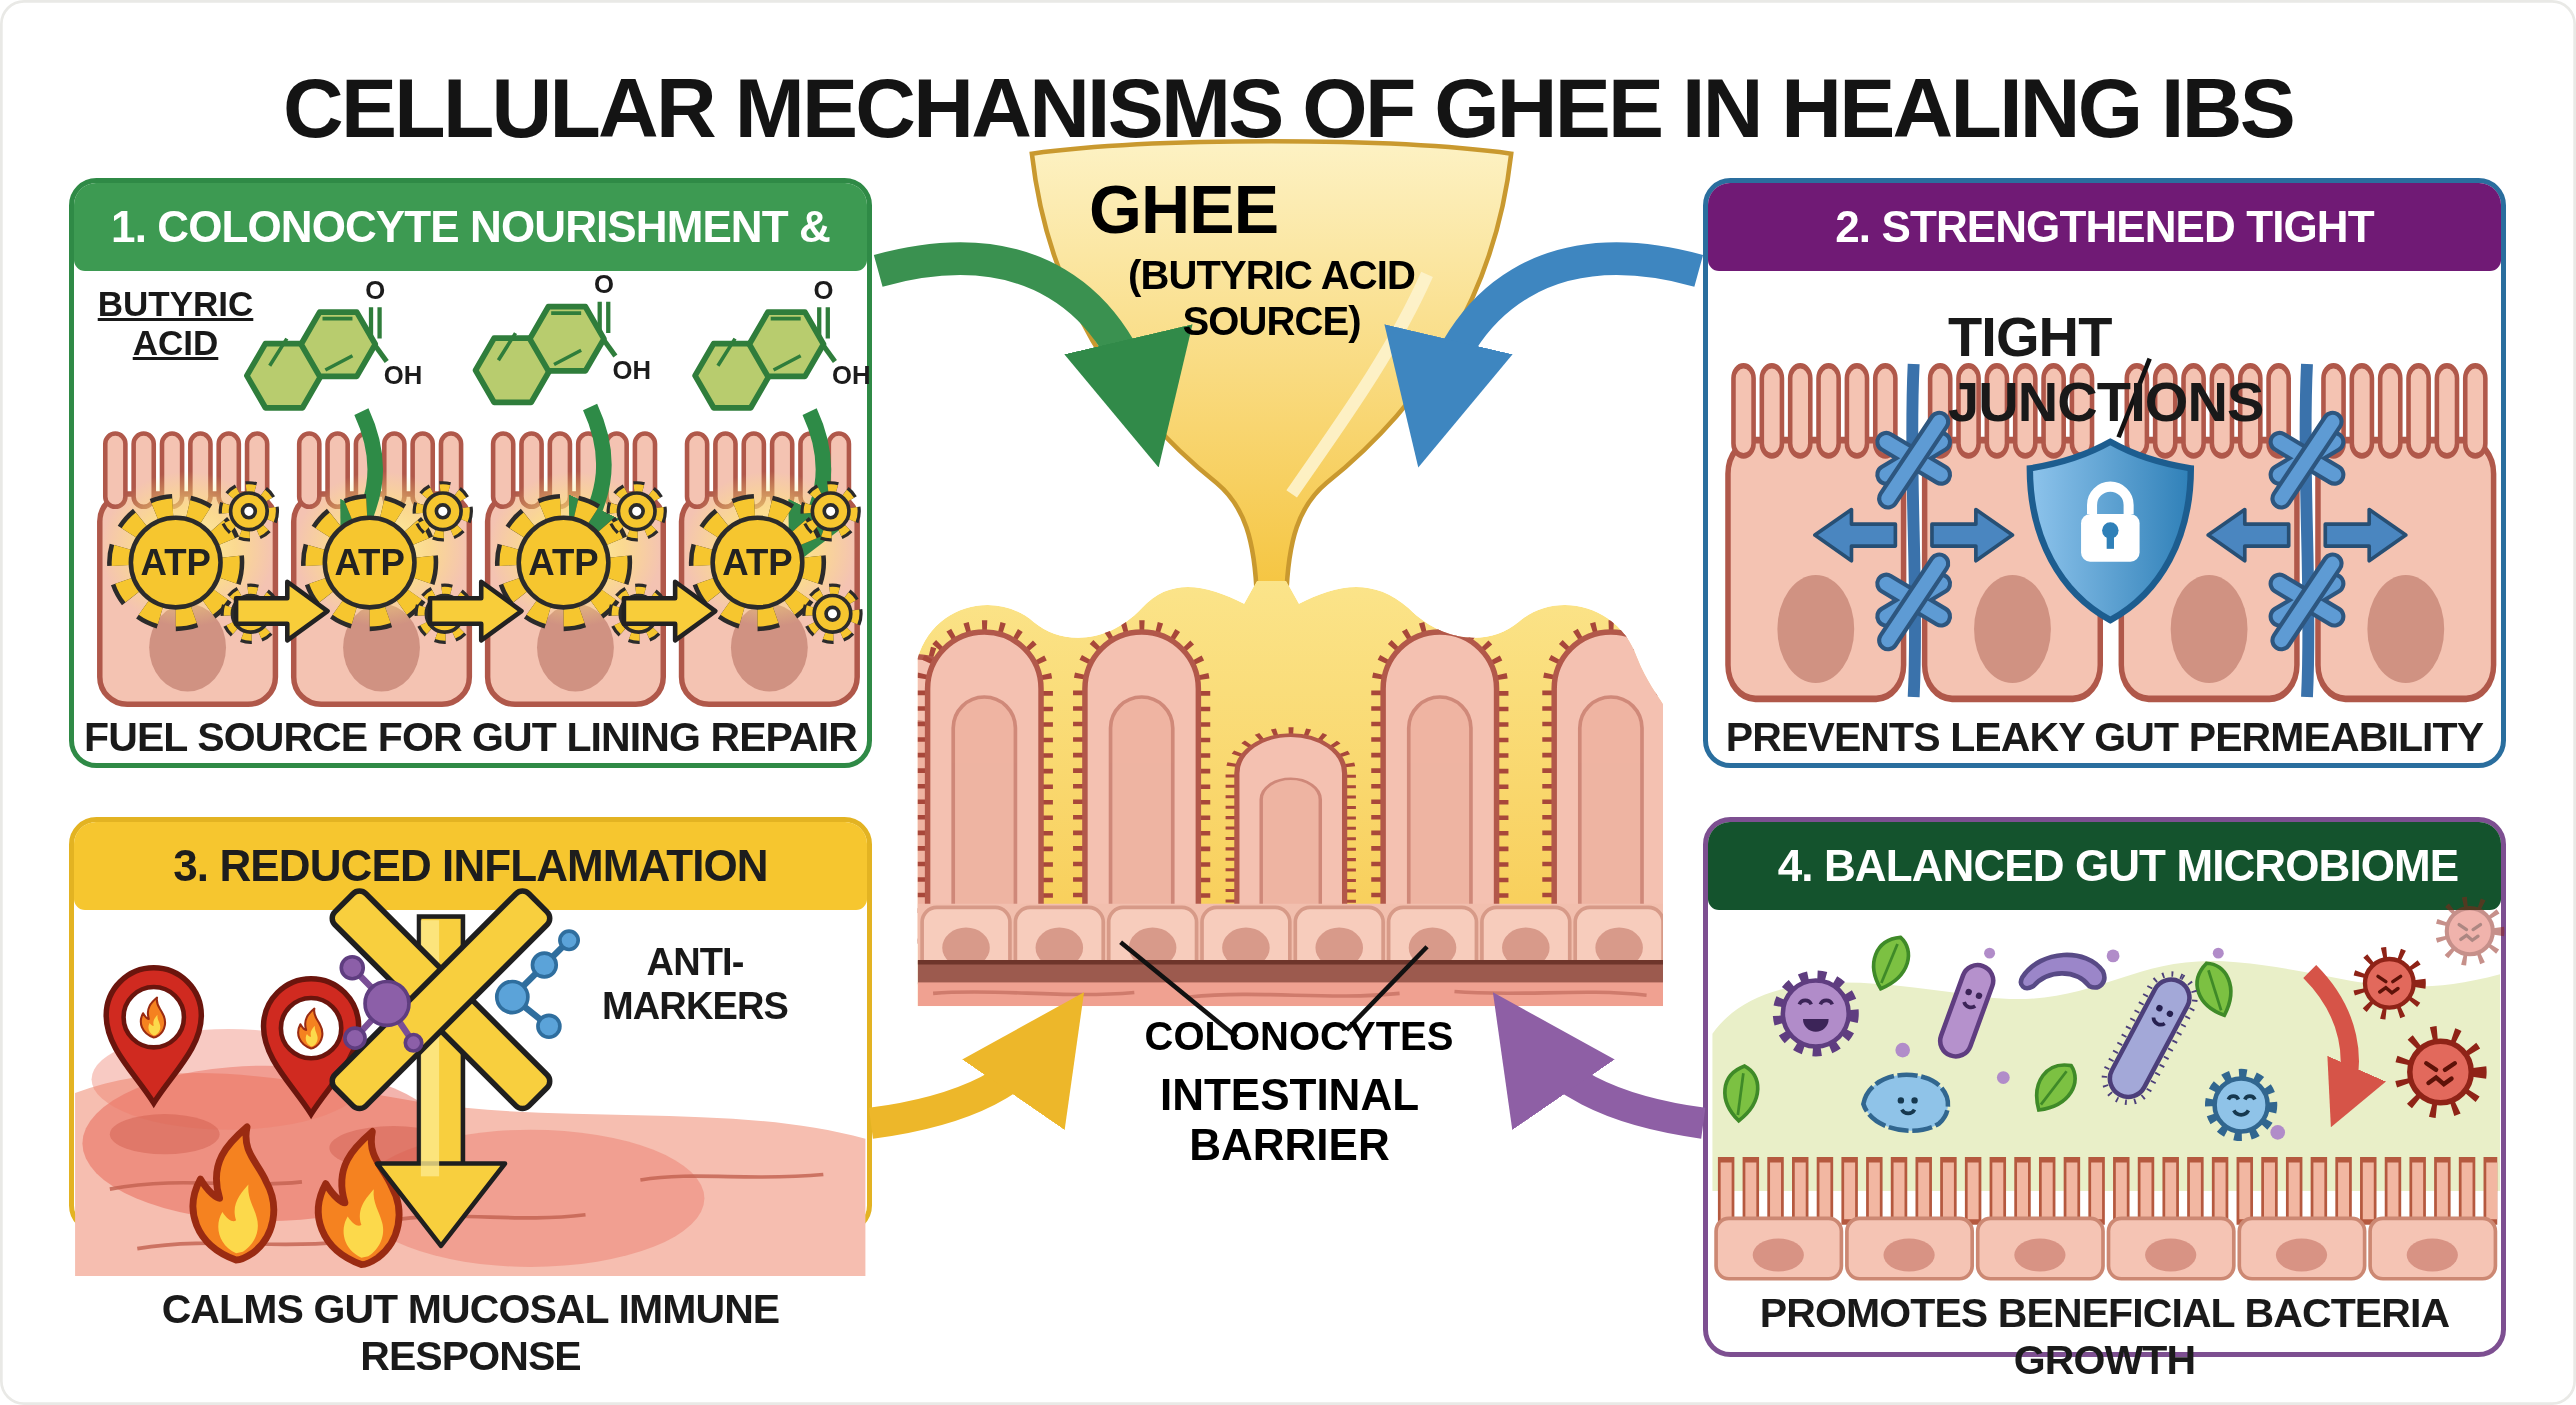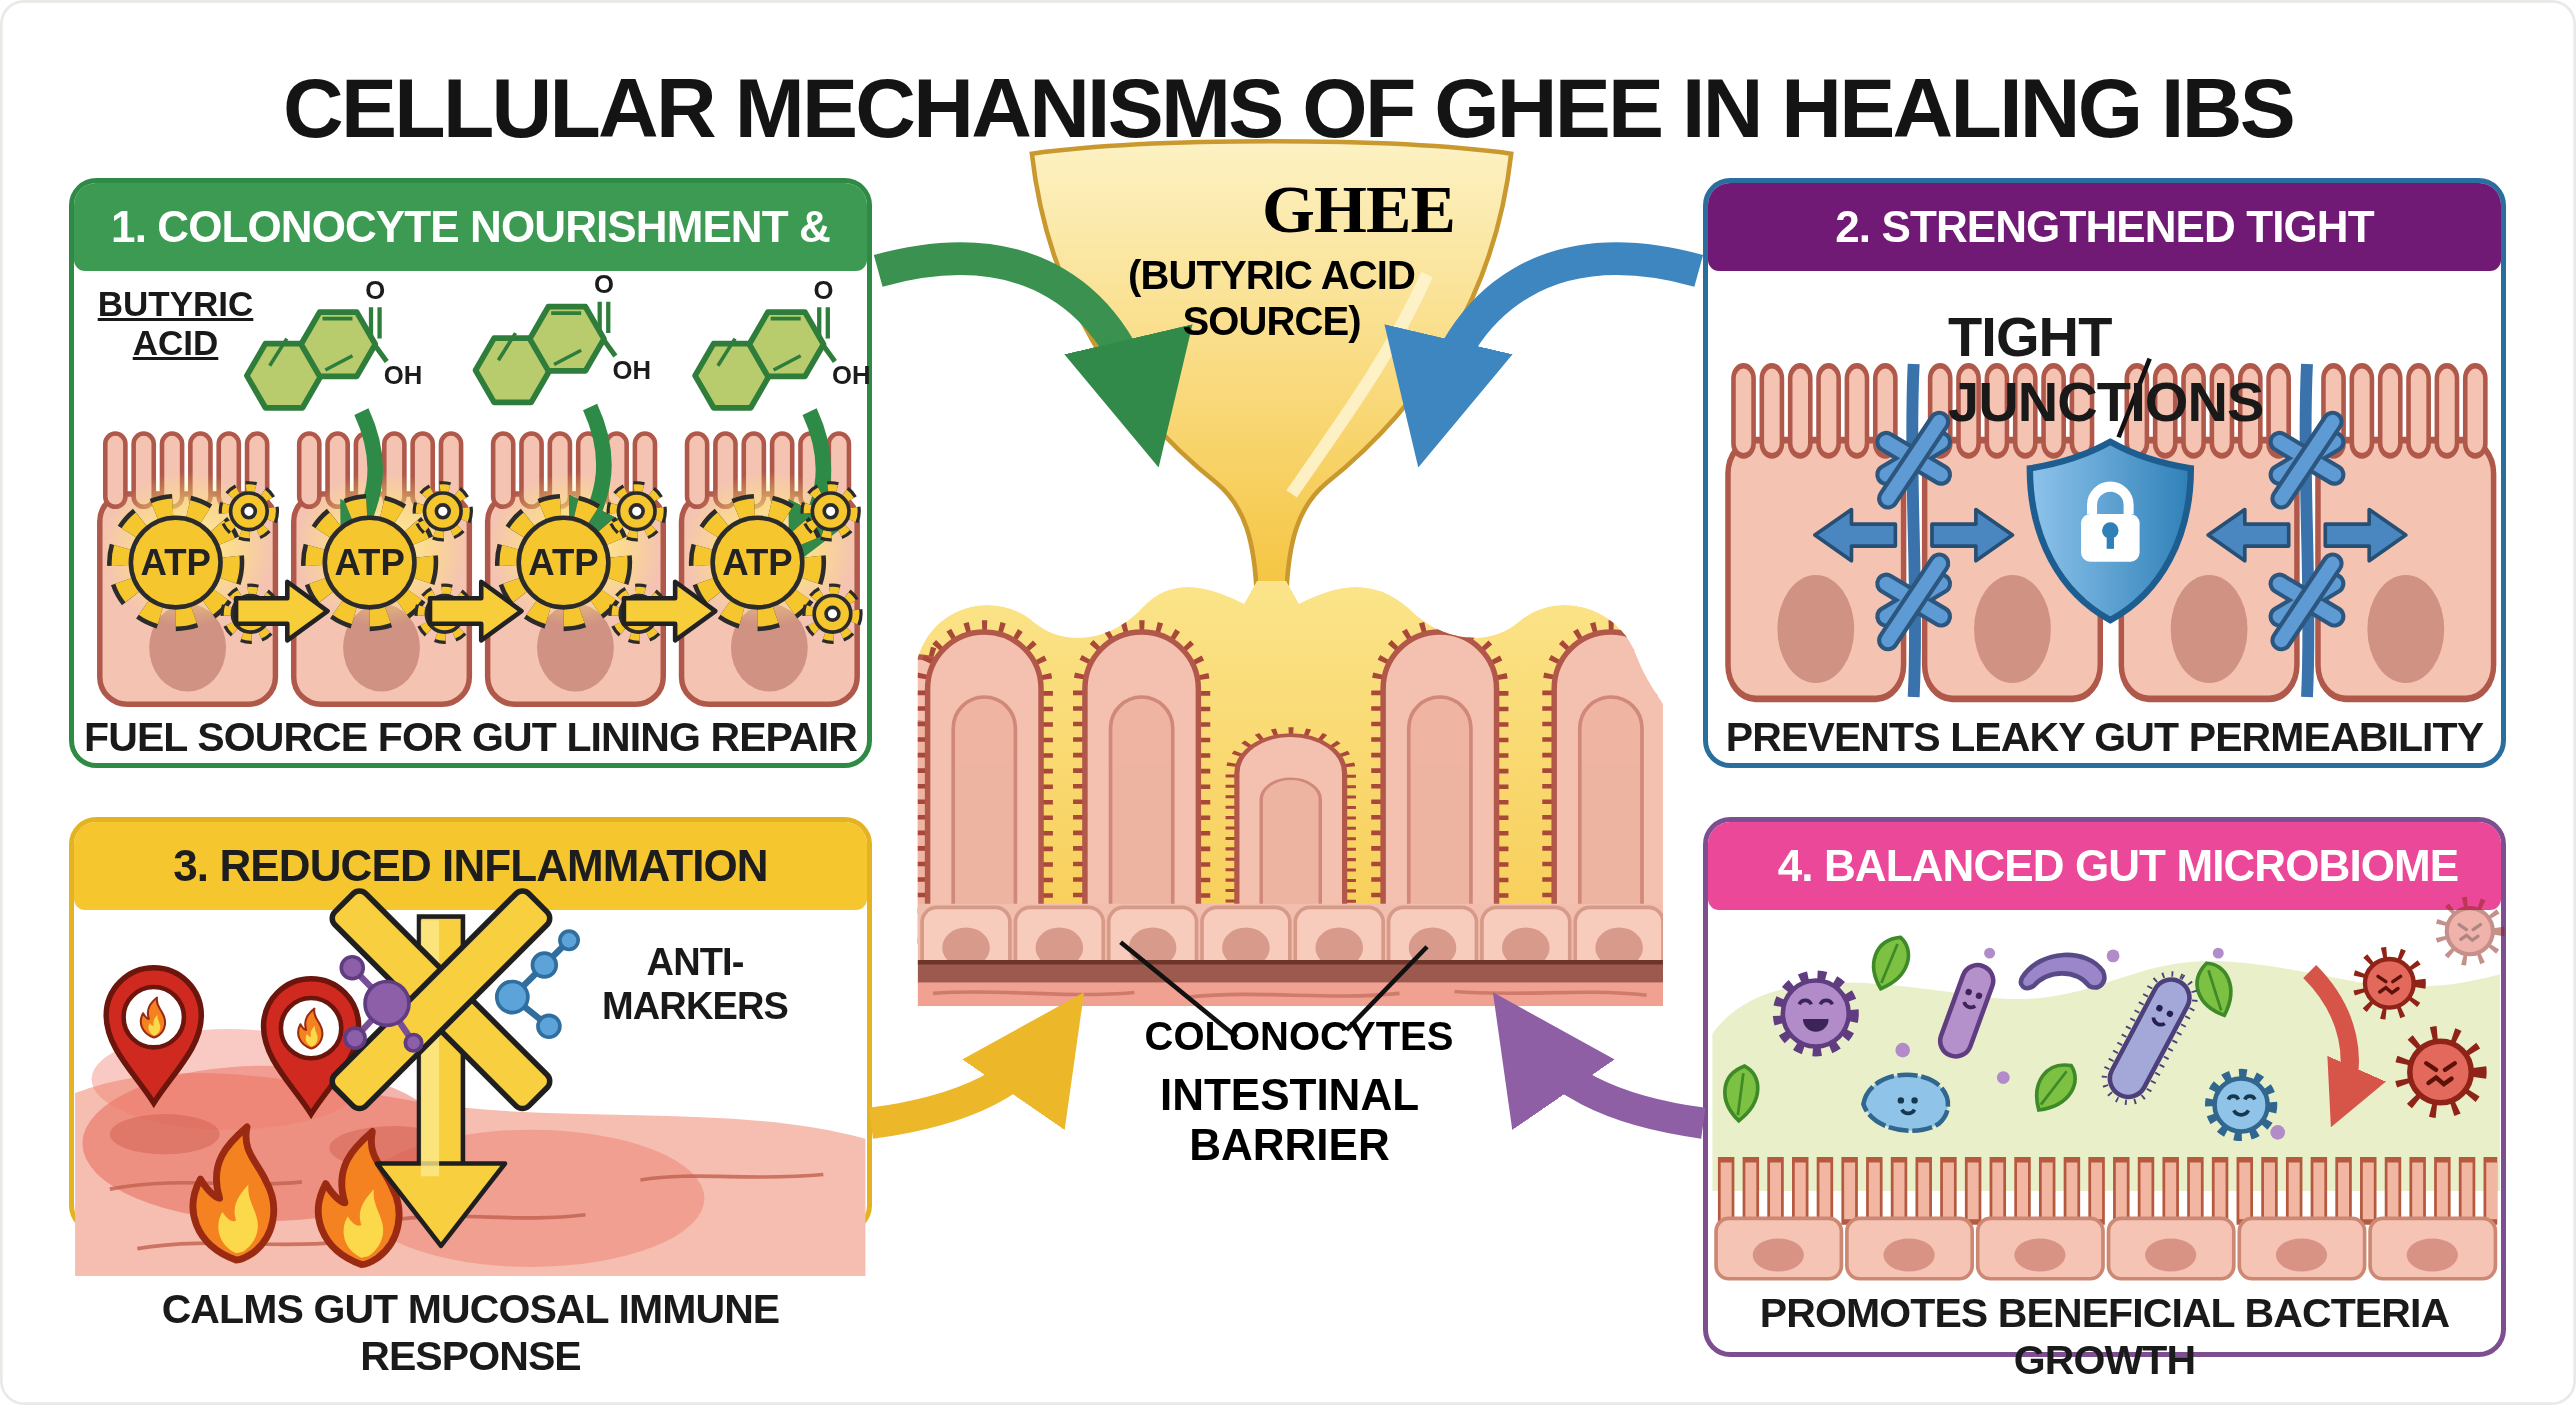--- a/index.html
+++ b/index.html
@@ -8,32 +8,32 @@
   #title{top:31px;left:0;width:100%;text-align:center;font-size:84px;font-weight:800;letter-spacing:-2.7px;color:#141414;z-index:3;margin-top:29px;}
   .panel{position:absolute;width:803px;border-radius:27.4px;background:#fff;box-sizing:border-box;z-index:1;}
   .panel-header{position:absolute;top:0;left:0;right:0;height:88px;line-height:88px;text-align:center;font-size:44px;font-weight:800;letter-spacing:-0.9px;border-radius:22px 22px 11px 11px;color:#fff;z-index:3;}
   #panel1{left:69px;top:178px;height:590px;border:5.5px solid #2f8a46;}
   #panel1 .panel-header{background:#3d9a52;}
   #panel2{left:1703px;top:178px;height:590px;border:5.5px solid #2a6e9e;}
   #panel2 .panel-header{background:#701a75;}
   #panel3{left:69px;top:817px;height:416px;border:5.5px solid #e3b322;}
   #panel3 .panel-header{background:#f6c62f;color:#1d1d1d;}
   #panel4{left:1703px;top:817px;height:540px;border:5.5px solid #7d4f91;}
-  #panel4 .panel-header{background:#ec4899;padding-left:27px;}
+  #panel4 .panel-header{background:#14532d;padding-left:27px;}
   .caption{position:absolute;text-align:center;font-size:41px;font-weight:800;letter-spacing:-0.9px;color:#1a1a1a;z-index:3;}
   #cap1{left:78px;width:785px;top:714px;}
   #cap2{left:1712px;width:785px;top:714px;}
   #cap3{left:78px;width:785px;top:1286px;}
   #cap4{left:1712px;width:785px;top:1290px;}
   .small-label{position:absolute;font-weight:800;color:#191919;z-index:3;}
   #butyric-label{left:84px;top:284px;width:183px;font-size:35px;line-height:1.12;text-align:center;text-decoration:underline;}
   #tj-label{left:1948px;top:304px;width:421px;font-size:56px;text-align:left;letter-spacing:-0.9px;}
   #markers-label{left:512px;top:940px;width:366px;font-size:38px;line-height:1.16;text-align:center;letter-spacing:-0.9px;}
   #markers-label span{display:block;}
-  #ghee-title{left:1089px;top:170px;width:366px;text-align:right;font-size:68px;font-weight:800;letter-spacing:-0.9px;z-index:3;font-family:Liberation Serif, serif;}
+  #ghee-title{left:1089px;top:170px;width:366px;text-align:left;font-size:68px;font-weight:800;letter-spacing:-0.9px;z-index:3;}
   #ghee-sub{left:1107px;top:252px;width:329px;text-align:center;font-size:40px;font-weight:800;line-height:1.15;letter-spacing:-0.9px;z-index:3;}
   #colonocytes-label{left:1116px;top:1014px;width:366px;text-align:center;font-size:40px;font-weight:800;z-index:3;}
   #barrier-label{left:1070px;top:1070px;width:439px;text-align:center;font-size:44px;font-weight:800;z-index:3;}
   #art{position:absolute;left:0;top:0;z-index:2;pointer-events:none;}
 </style>
 </head>
 <body>
 
 <div id="canvas">
 

